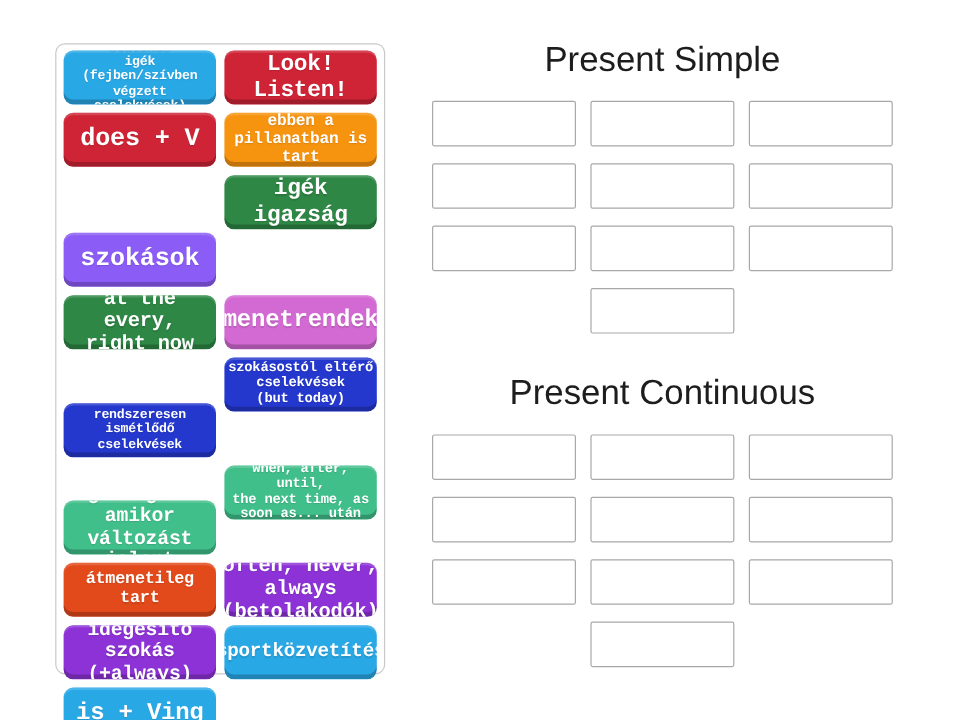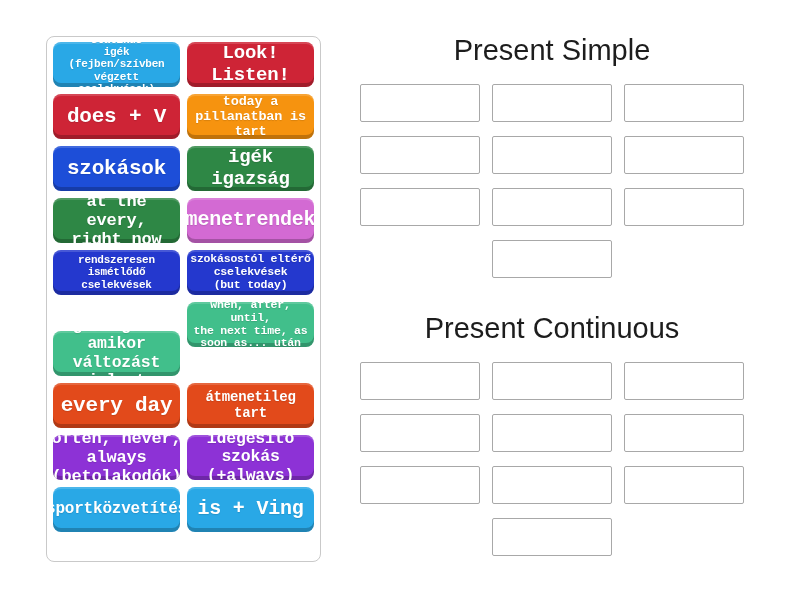--- a/index.html
+++ b/index.html
@@ -55,38 +55,37 @@
 
 <div id="stage">
 
   <div class="tile-panel">
     <div class="tiles-grid">
         <div class="tile" style="background: rgb(41, 168, 230); font-size: 11px;">statikus
 igék (fejben/szívben
 végzett cselekvések)</div>
         <div class="tile" style="background: rgb(206, 36, 54); font-size: 19px;">Look! Listen!</div>
         <div class="tile" style="background: rgb(206, 36, 54); font-size: 21px; text-align: right;">does + V</div>
-        <div class="tile" style="background: rgb(246, 147, 15); font-size: 13.5px;">today a
+        <div class="tile" style="background: rgb(246, 147, 15); font-size: 13.5px;">ebben a
 pillanatban is tart</div>
-        <div class="tile" style="background: #1d4ed8; font-size: 21px;">szokások</div>
+        <div class="tile" style="background: #8b5cf6; font-size: 21px; margin-top: 48px;">szokások</div>
         <div class="tile" style="background: rgb(46, 135, 69); font-size: 19px;">igék igazság</div>
         <div class="tile" style="background: rgb(46, 135, 69); font-size: 17px;">at the every,
 right now</div>
         <div class="tile" style="background: rgb(211, 106, 211); font-size: 20px;">menetrendek</div>
-        <div class="tile" style="background: rgb(36, 56, 206); font-size: 11px;">rendszeresen
+        <div class="tile" style="background: rgb(36, 56, 206); font-size: 11px; margin-top: 38px;">rendszeresen
 ismétlődő cselekvések</div>
         <div class="tile" style="background: rgb(36, 56, 206); font-size: 11.5px;">szokásostól eltérő
 cselekvések
 (but today)</div>
         <div class="tile" style="background: rgb(65, 191, 139); font-size: 16.5px; margin-top: 29px;">get ige - amikor
 változást jelent</div>
         <div class="tile" style="background: rgb(65, 191, 139); font-size: 11.5px;">when, after, until,
 the next time, as
 soon as... után</div>
-        <div class="tile" style="background: rgb(226, 74, 27); font-size: 21px;">every day</div>
         <div class="tile" style="background: rgb(226, 74, 27); font-size: 14px;">átmenetileg
 tart</div>
         <div class="tile" style="background: rgb(141, 50, 214); font-size: 17px;">often, never, always
 (betolakodók)</div>
         <div class="tile" style="background: rgb(141, 50, 214); font-size: 16.5px;">idegesítő
 szokás (+always)</div>
         <div class="tile" style="background: rgb(41, 168, 230); font-size: 16px;">sportközvetítés</div>
         <div class="tile" style="background: rgb(41, 168, 230); font-size: 20px;">is + Ving</div>
       </div>
   </div>

